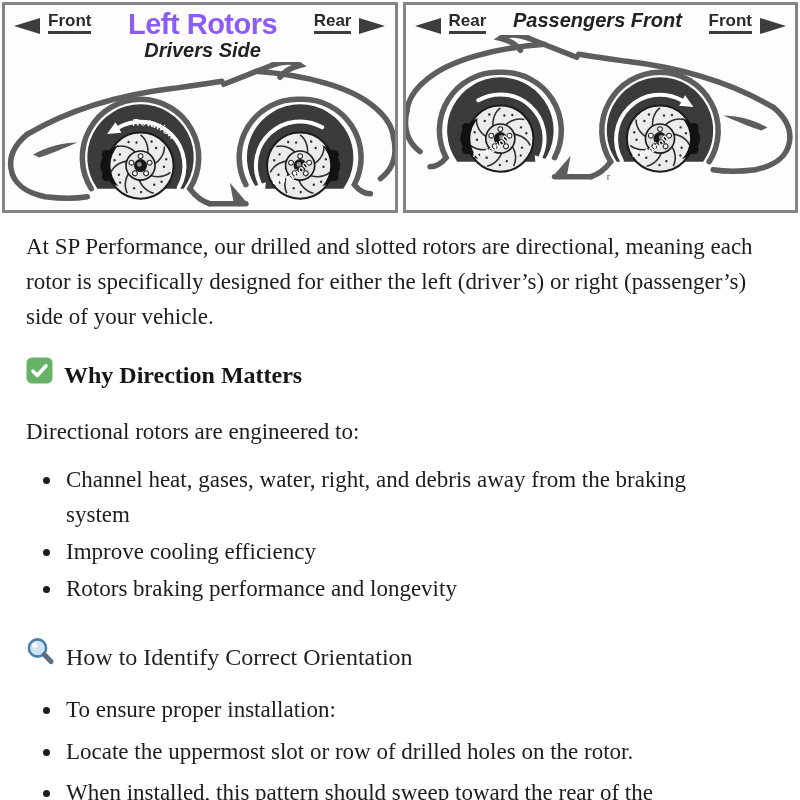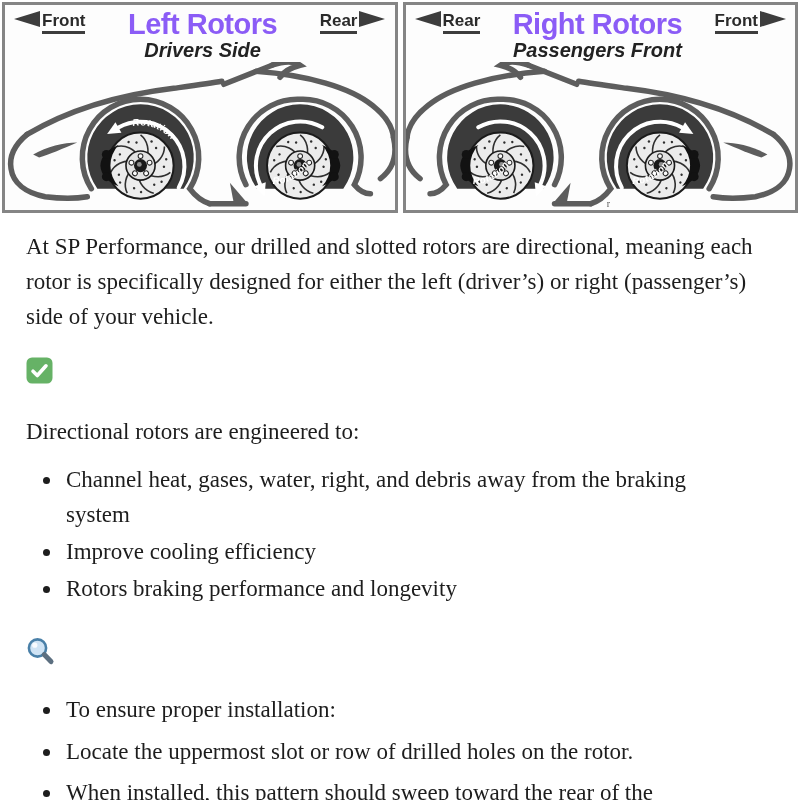--- a/index.html
+++ b/index.html
@@ -2,21 +2,21 @@
 <html><head>
 <meta charset="utf-8">
 <style>
   html,body{margin:0;padding:0;background:#fff;}
   body{width:800px;font-family:"Liberation Serif","DejaVu Serif",serif;color:#1d1d1d;}
 
   
   .diagram{width:800px;height:215px;box-sizing:border-box;padding:2px 2px;display:flex;gap:5px;background:#fff;}
   .panel{flex:1;border:3px solid #858585;box-sizing:border-box;position:relative;background:#fdfdfd;overflow:hidden;}
   .phead{display:flex;justify-content:space-between;align-items:flex-start;padding:6px 9px 0;font-family:"Liberation Sans","DejaVu Sans",sans-serif;}
-  .plabel{display:flex;align-items:flex-start;gap:2px;}
+  .plabel{display:flex;align-items:center;gap:8px;}
   .plabel-text{font-size:17px;font-weight:bold;color:#2b2b2b;border-bottom:3px solid #3d3d3d;padding-bottom:0px;line-height:1.15;}
   .tri{width:0;height:0;border-top:8px solid transparent;border-bottom:8px solid transparent;margin-bottom:-7px;}
   .tri-left{border-right:26px solid #3d3d3d;}
   .tri-right{border-left:26px solid #3d3d3d;}
   .ptitle-wrap{text-align:center;margin-top:-2px;}
   .ptitle{font-size:29px;font-weight:800;letter-spacing:-0.5px;color:#8b5cf6;line-height:1.05;}
   .psub{font-size:20px;font-weight:bold;font-style:italic;color:#222;line-height:1.1;}
   .car-svg{display:block;width:100%;height:153px;margin-top:1px;}
   .rot{font:italic bold 9.5px "Liberation Sans","DejaVu Sans",sans-serif;fill:#fff;letter-spacing:0.6px;}
   .artifact{font:10px "Liberation Serif",serif;fill:#5a5a5a;}
@@ -129,21 +129,20 @@
     </svg>
   </div>
 
   <div class="panel">
     <div class="phead">
       <div class="plabel">
         <span class="tri tri-left"></span>
         <span class="plabel-text">Rear</span>
       </div>
       <div class="ptitle-wrap">
-        <div class="ptitle">Right Rotors</div>
         <div class="psub">Passengers Front</div>
       </div>
       <div class="plabel">
         <span class="plabel-text">Front</span>
         <span class="tri tri-right"></span>
       </div>
     </div>
 
     <svg class="car-svg" viewBox="0 0 388 152">
       <g transform="translate(388,0) scale(-1,1)">
@@ -161,38 +160,40 @@
 <main>
   <p class="intro">At SP Performance, our drilled and slotted rotors are directional, meaning each rotor is specifically designed for either the left (driver’s) or right (passenger’s) side of your vehicle.</p>
 
   <h2 class="sec-title">
     <span class="emoji">
       <svg width="27" height="27" viewBox="0 0 27 27">
         <rect x="0.5" y="0.5" width="26" height="26" rx="5.5" fill="#66b266"></rect>
         <path d="M 7,14.2 L 11.3,18.5 L 20,8.8" fill="none" stroke="#ffffff" stroke-width="3.6" stroke-linecap="round" stroke-linejoin="round"></path>
       </svg>
     </span>
+    <span>Why Direction Matters</span>
   </h2>
 
   <p class="lead">Directional rotors are engineered to:</p>
 
   <ul class="why-list">
     <li>Channel heat, gases, water, right, and debris away from the braking system</li>
     <li>Improve cooling efficiency</li>
     <li>Rotors braking performance and longevity</li>
   </ul>
 
   <h2 class="sec-title plain">
     <span class="emoji">
       <svg width="29" height="29" viewBox="0 0 29 29">
         <circle cx="11.5" cy="11" r="8.6" fill="#cfe3f4" stroke="#4a80a8" stroke-width="2.6"></circle>
         <circle cx="8.8" cy="8.2" r="2.6" fill="#ffffff" opacity="0.85"></circle>
         <line x1="18.2" y1="17.6" x2="25" y2="24.6" stroke="#5c6f80" stroke-width="5" stroke-linecap="round"></line>
       </svg>
     </span>
+    <span>How to Identify Correct Orientation</span>
   </h2>
 
   <ul class="how-list">
     <li>To ensure proper installation:</li>
     <li>Locate the uppermost slot or row of drilled holes on the rotor.</li>
     <li>When installed, this pattern should sweep toward the rear of the vehicle.</li>
   </ul>
 </main>
 
 </body></html>

